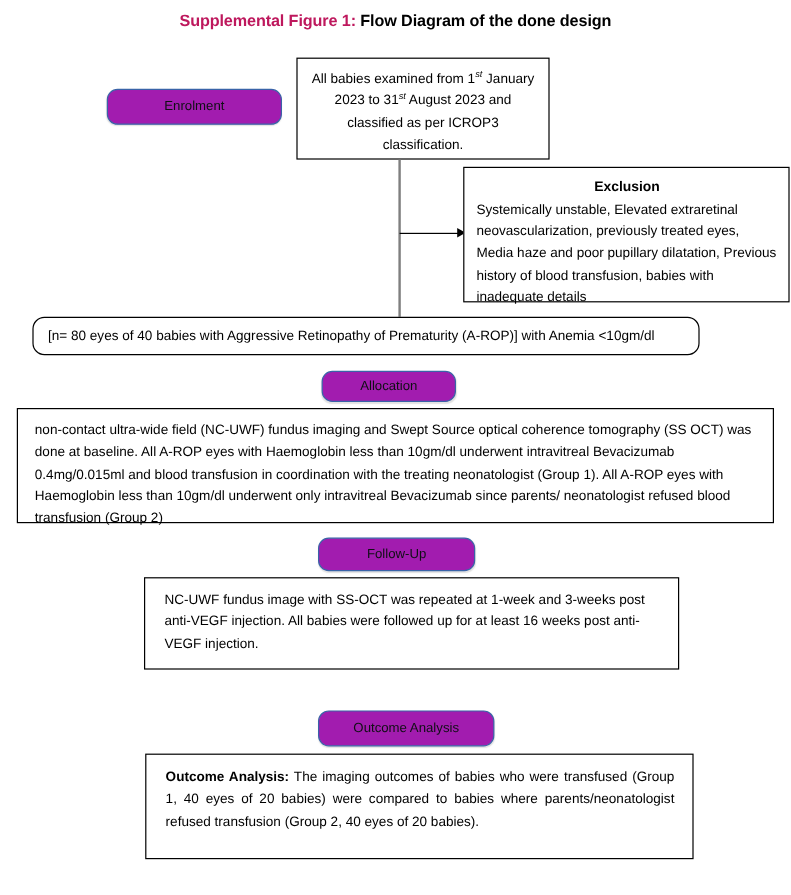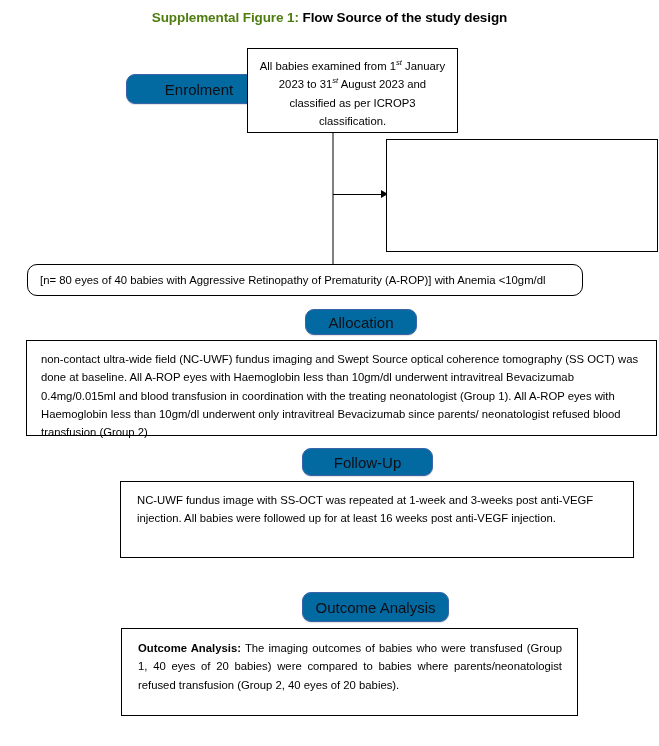--- a/index.html
+++ b/index.html
@@ -20,37 +20,36 @@
   #figure-title {
     position: absolute;
     left: 0;
     top: 10px;
     width: 659px;
     text-align: center;
     font-size: 13.5px;
     font-weight: bold;
     letter-spacing: -0.1px;
   }
-  #figure-title .accent { color: #4d7c0f; }
+  #figure-title .accent { color: #be185d; }
   #figure-title .rest   { color: #000000; }
 
   
   .stage-pill {
     position: absolute;
-    background: #0369a1;
+    background: #a21caf;
     border: 1.4px solid #3A63A8;
     border-radius: 9px;
     box-sizing: border-box;
     display: flex;
     align-items: center;
     justify-content: center;
-    font-size: 15px;
+    font-size: 11px;
     color: #0f0f14;
     box-shadow: 0 1px 1px rgba(0,0,0,0.12);
-    margin-left: 37px;
   }
 
   
   .flow-box {
     position: absolute;
     background: #ffffff;
     border: 1.2px solid #000000;
     box-sizing: border-box;
     font-size: 11.3px;
     line-height: 1.62;
@@ -100,51 +99,53 @@
   #pill-allocation      { left: 268px; top: 309px; width: 112px; height: 26px; }
   #pill-followup        { left: 265px; top: 448px; width: 131px; height: 28px; }
   #pill-outcome         { left: 265px; top: 592px; width: 147px; height: 30px; justify-content: center; }
 
   #box-enrolment        { left: 247px; top: 48px;  width: 211px; height: 85px;
                           padding: 8px 10px 0 10px; }
   #box-exclusion        { left: 386px; top: 139px; width: 272px; height: 113px;
                           padding: 7px 9px 0 10px; }
   #box-sample           { left: 27px;  top: 264px; width: 556px; height: 32px;
                           display: flex; align-items: center; padding: 0 12px; border-radius: 10px; }
-  #box-allocation       { left: 26px;  top: 340px; width: 631px; height: 96px;
+  #box-allocation       { left: 14px;  top: 340px; width: 631px; height: 96px;
                           padding: 9px 14px 0 14px; }
-  #box-followup         { left: 120px; top: 481px; width: 514px; height: 77px;
+  #box-followup         { left: 120px; top: 481px; width: 446px; height: 77px;
                           padding: 9px 14px 0 16px; }
   #box-outcome          { left: 121px; top: 628px; width: 457px; height: 88px;
                           padding: 10px 15px 0 16px; }
 
   #conn-vert            { left: 332px; top: 133px; height: 131px; }
   #conn-horiz           { left: 333px; top: 194px; width: 50px; }
   #conn-arrow           { left: 381px; top: 190px; }
 </style>
 </head>
 <body>
 
 <div id="figure-title">
-  <span class="accent">Supplemental Figure 1:</span><span class="rest"> Flow Source of the study design</span>
+  <span class="accent">Supplemental Figure 1:</span><span class="rest"> Flow Diagram of the done design</span>
 </div>
 
 <div class="stage-pill" id="pill-enrolment">
   <span>Enrolment</span>
 </div>
 
 <div class="flow-box box-center" id="box-enrolment">
   <span><span>All babies examined from 1</span><sup>st</sup><span> January 2023 to 31</span><sup>st</sup><span> August 2023 and classified as per ICROP3 classification.</span></span>
 </div>
 
 <div class="v-line" id="conn-vert"></div>
 <div class="h-line" id="conn-horiz"></div>
 <div class="arrow-head" id="conn-arrow"></div>
 
 <div class="flow-box box-left" id="box-exclusion">
+  <span class="box-heading">Exclusion</span>
+  <span>Systemically unstable, Elevated extraretinal neovascularization, previously treated eyes, Media haze and poor pupillary dilatation, Previous history of blood transfusion, babies with inadequate details</span>
 </div>
 
 <div class="flow-box box-left" id="box-sample">
   <span>[n= 80 eyes of 40 babies with Aggressive Retinopathy of Prematurity (A-ROP)] with Anemia &lt;10gm/dl</span>
 </div>
 
 <div class="stage-pill" id="pill-allocation">
   <span>Allocation</span>
 </div>
 

